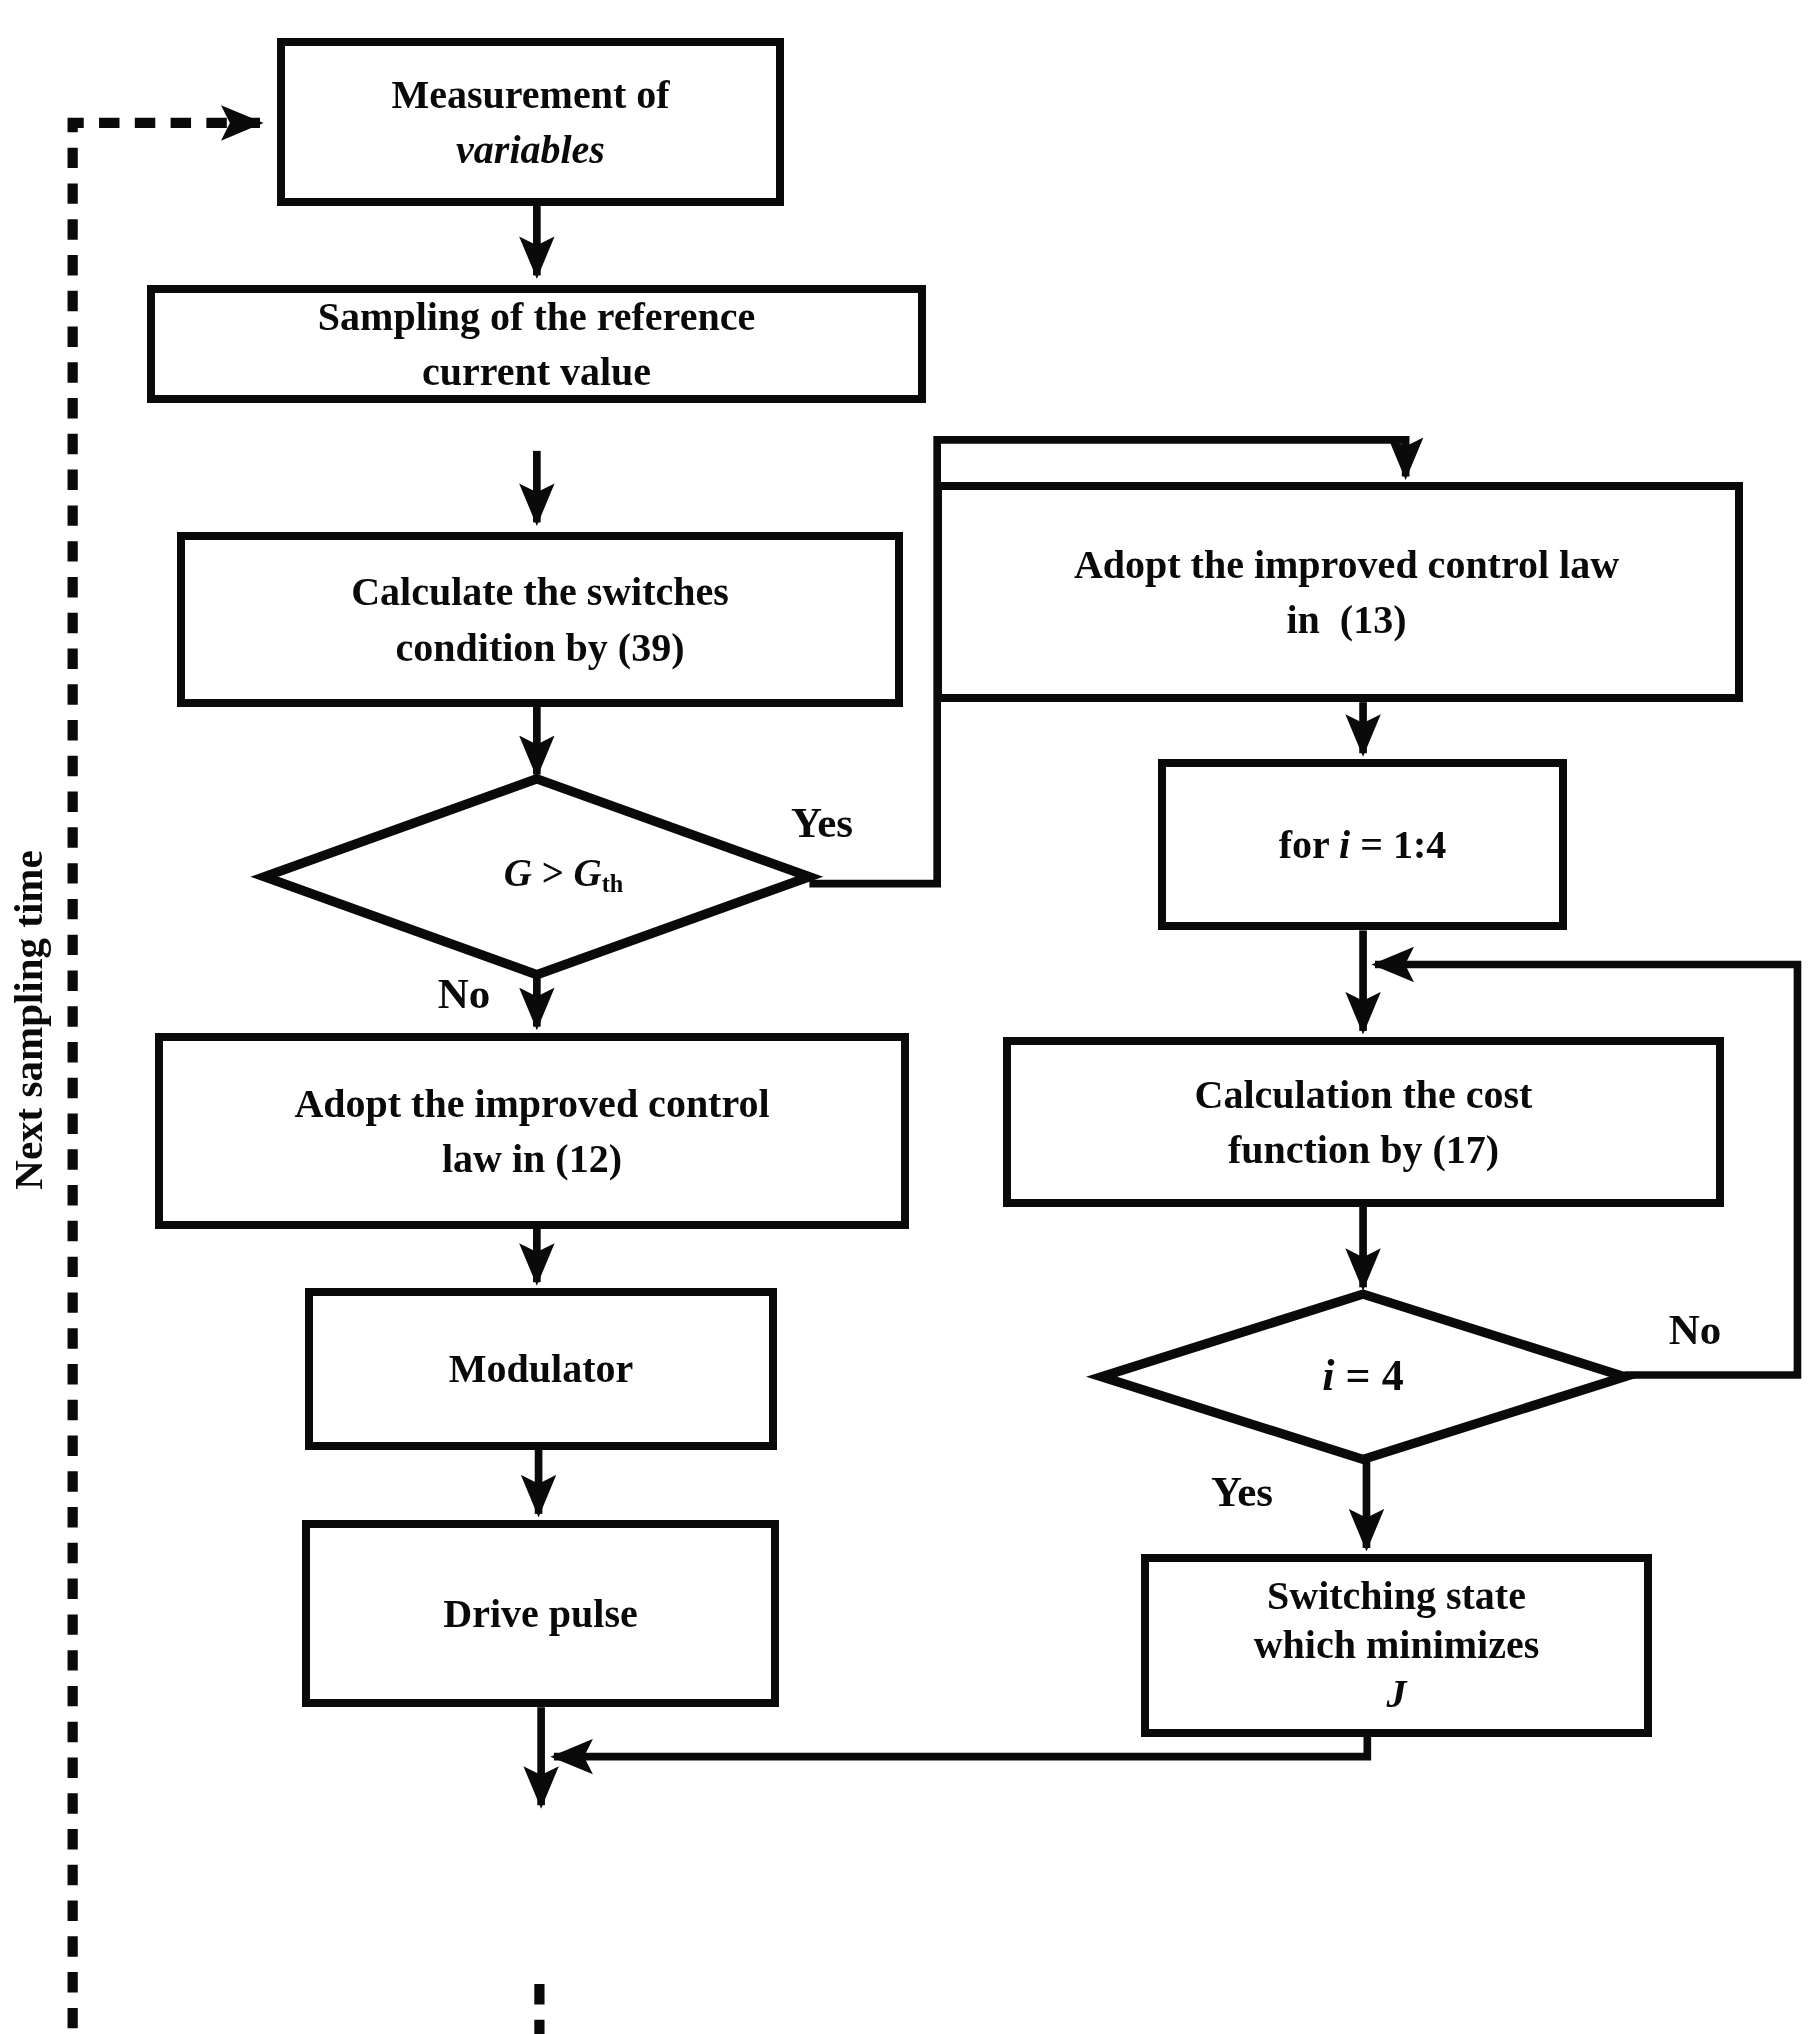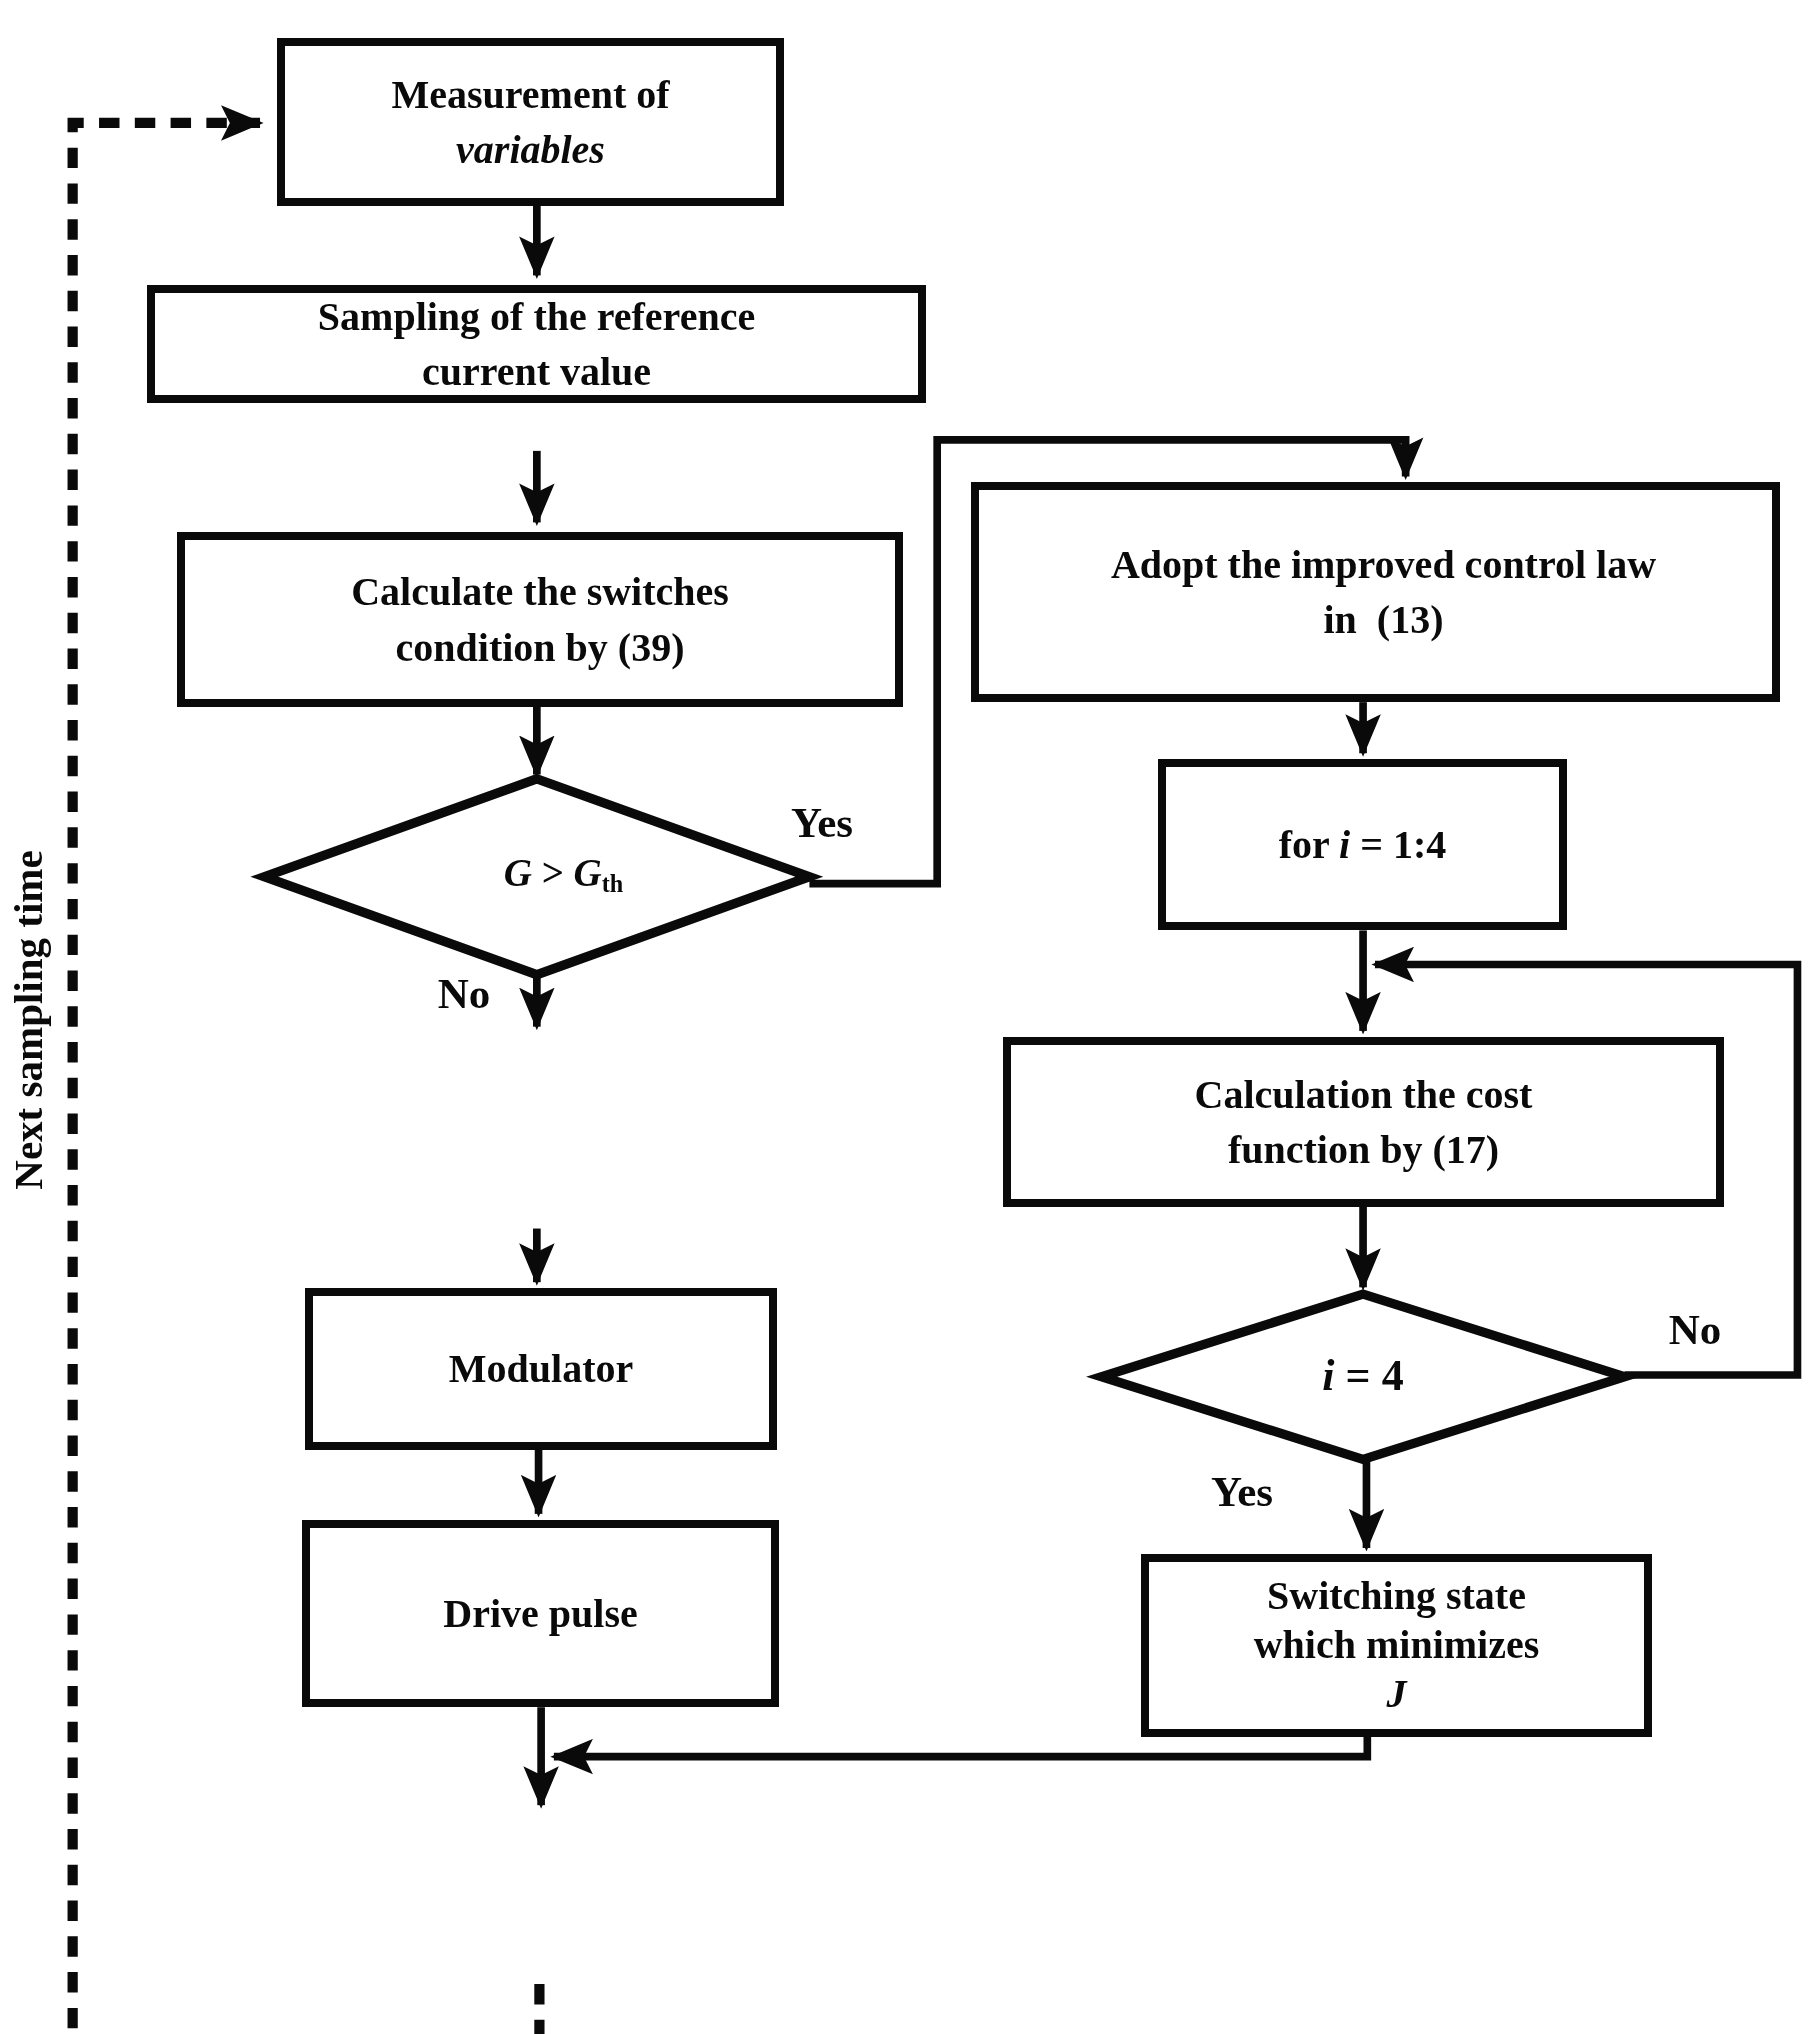--- a/index.html
+++ b/index.html
@@ -78,31 +78,35 @@
     <div class="ln">condition by (39)</div>
   </div>
 
   <div class="lbl" style="left:427px;top:825px;width:273px;font-size:39px;">
     <span class="it">G</span><span class="ln"> &gt; </span><span class="it">G</span><sub class="th">th</sub>
   </div>
 
   <div class="lbl" style="left:758px;top:773px;">Yes</div>
   <div class="lbl" style="left:400px;top:944px;">No</div>
 
+  <div class="box" style="left:155px;top:1008px;width:754px;height:196px;">
+    <div class="ln">Adopt the improved control</div>
+    <div class="ln">law in (12)</div>
+  </div>
 
   <div class="box" style="left:302px;top:1495px;width:477px;height:187px;">
     <div class="ln">Drive pulse</div>
   </div>
 
   <div class="box" style="left:305px;top:1263px;width:472px;height:162px;">
     <div class="ln">Modulator</div>
   </div>
 
 
-  <div class="box" style="left:971px;top:457px;width:809px;height:220px;padding-left:16px;">
+  <div class="box" style="left:934px;top:457px;width:809px;height:220px;padding-left:16px;">
     <div class="ln">Adopt the improved control law</div>
     <div class="ln">in  (13)</div>
   </div>
 
   <div class="box" style="left:1158px;top:734px;width:409px;height:171px;">
     <div class="ln"><span class="ln">for </span><span class="it">i</span><span class="ln"> = 1:4</span></div>
   </div>
 
   <div class="box" style="left:1003px;top:1012px;width:721px;height:170px;">
     <div class="ln">Calculation the cost</div>

